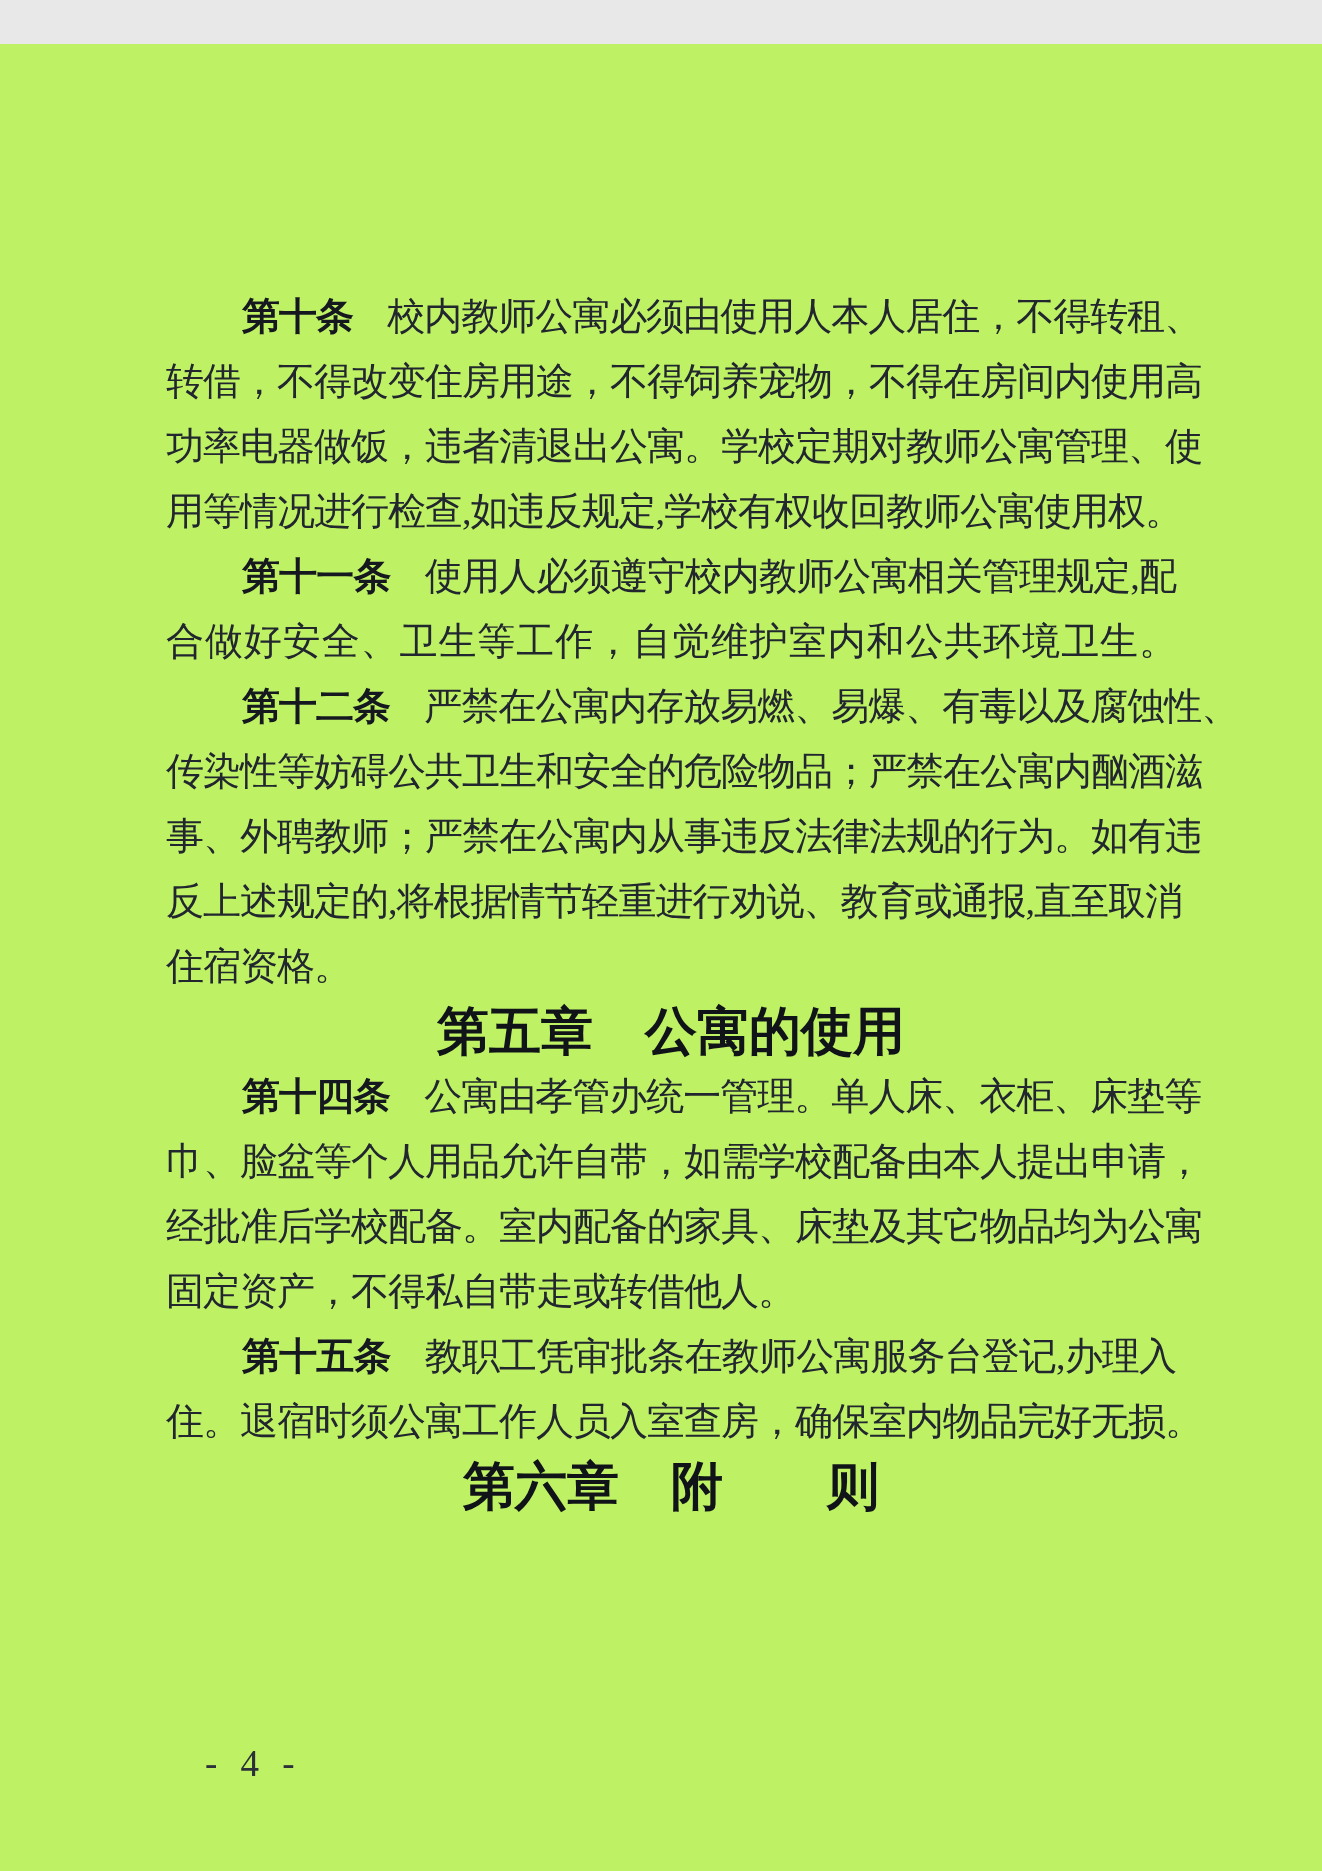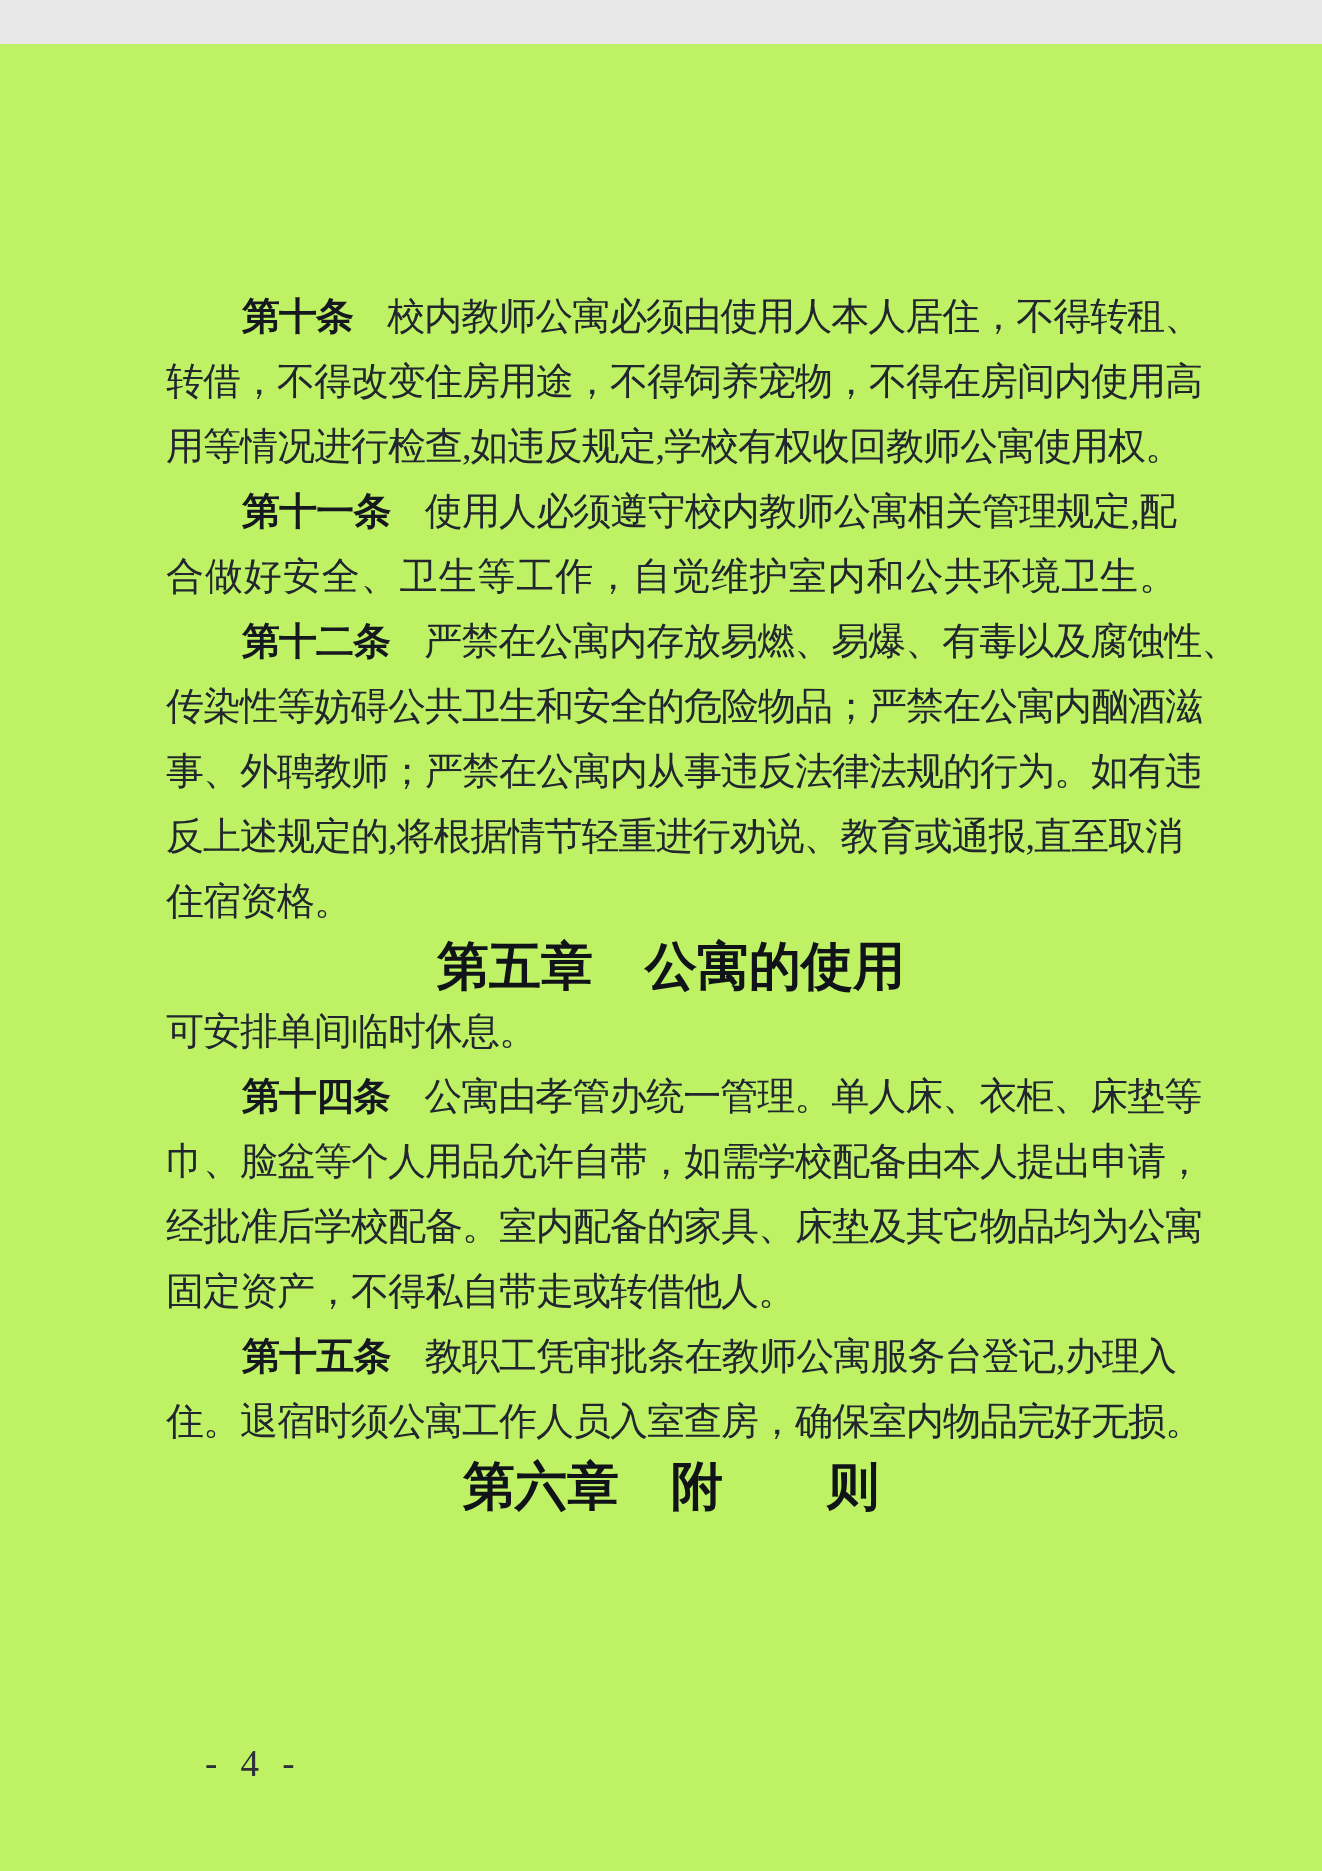--- a/index.html
+++ b/index.html
@@ -56,34 +56,34 @@
   }
 </style>
 </head>
 <body>
 
 <div class="page">
   <div class="textblock">
 
     <p class="ln first fill"><b class="num">第十条</b><span>校内教师公寓必须由使用人本人居住，不得转租、</span></p>
     <p class="ln fill">转借，不得改变住房用途，不得饲养宠物，不得在房间内使用高</p>
+    <p class="ln fill">功率电器做饭，违者清退出公寓。学校定期对教师公寓管理、使</p>
     <p class="ln fill">用等情况进行检查,如违反规定,学校有权收回教师公寓使用权。</p>
 
     <p class="ln first fill"><b class="num">第十一条</b><span>使用人必须遵守校内教师公寓相关管理规定,配</span></p>
     <p class="ln fill">合做好安全、卫生等工作，自觉维护室内和公共环境卫生。</p>
 
     <p class="ln first fill"><b class="num">第十二条</b><span>严禁在公寓内存放易燃、易爆、有毒以及腐蚀性、</span></p>
     <p class="ln fill">传染性等妨碍公共卫生和安全的危险物品；严禁在公寓内酗酒滋</p>
     <p class="ln fill">事、外聘教师；严禁在公寓内从事违反法律法规的行为。如有违</p>
     <p class="ln fill">反上述规定的,将根据情节轻重进行劝说、教育或通报,直至取消</p>
     <p class="ln">住宿资格。</p>
 
     <p class="ln chapter">第五章　公寓的使用</p>
 
-    <p class="ln">可安排单间临时休息。</p>
 
     <p class="ln first fill"><b class="num">第十四条</b><span>公寓由孝管办统一管理。单人床、衣柜、床垫等</span></p>
     <p class="ln fill">巾、脸盆等个人用品允许自带，如需学校配备由本人提出申请，</p>
     <p class="ln fill">经批准后学校配备。室内配备的家具、床垫及其它物品均为公寓</p>
     <p class="ln">固定资产，不得私自带走或转借他人。</p>
 
     <p class="ln first fill"><b class="num">第十五条</b><span>教职工凭审批条在教师公寓服务台登记,办理入</span></p>
     <p class="ln fill">住。退宿时须公寓工作人员入室查房，确保室内物品完好无损。</p>
 
     <p class="ln chapter">第六章　附　　则</p>

